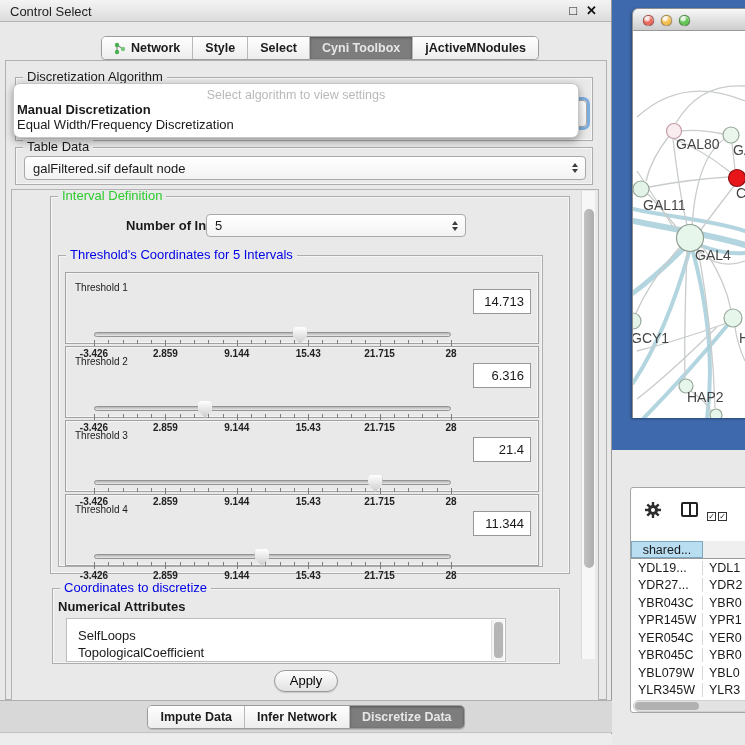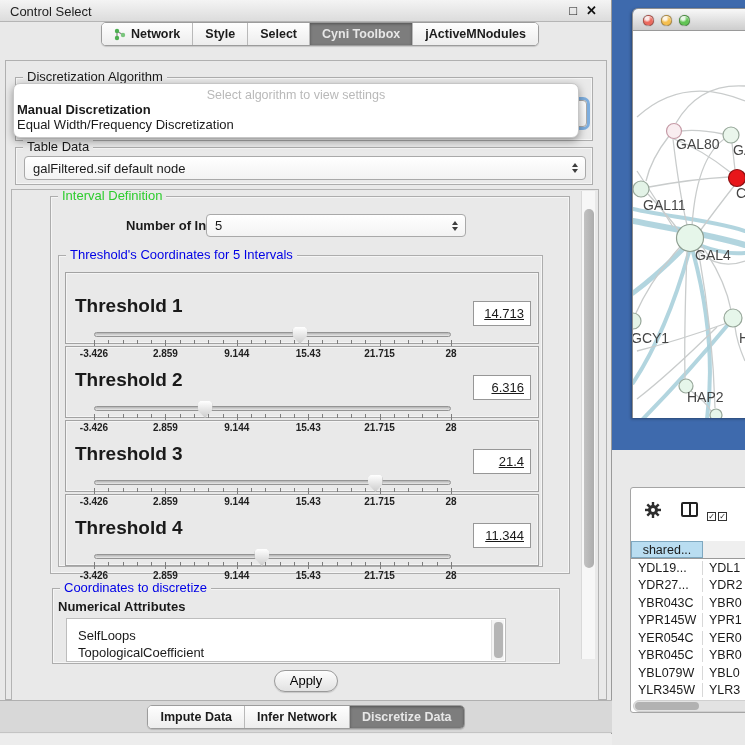--- a/index.html
+++ b/index.html
@@ -13,21 +13,21 @@
   
   .control-panel{position:absolute;left:0;top:0;width:612px;height:745px;background:#e9e9e9;
                  border-right:1px solid #9a9a9a;}
   .cp-titlebar{position:absolute;left:0;top:0;width:100%;height:22px;
                background:linear-gradient(#f4f4f4,#dcdcdc);border-bottom:1px solid #b5b5b5;}
   .cp-title{position:absolute;left:10px;top:4px;font-size:13px;color:#222;}
   .cp-float{position:absolute;right:34px;top:3px;font-size:13px;color:#111;}
   .cp-close{position:absolute;right:14px;top:3px;font-size:13px;font-weight:bold;color:#111;}
 
   .cp-tabbar{position:absolute;left:0;top:22px;width:100%;height:38px;display:flex;
-             justify-content:center;align-items:flex-start;padding-left:29px;}
+             justify-content:center;align-items:flex-end;padding-left:29px;}
   .seg{display:inline-flex;border:1px solid #9c9c9c;border-radius:5px;overflow:hidden;
        background:#fdfdfd;box-shadow:0 1px 1px rgba(0,0,0,.15);}
   .seg-tab{padding:4px 12px;font-size:12.5px;font-weight:bold;color:#1c1c1c;
            background:linear-gradient(#fefefe,#ededed);border-left:1px solid #b9b9b9;
            display:flex;align-items:center;gap:5px;white-space:nowrap;}
   .seg-tab:first-child{border-left:none;}
   .seg-tab.sel{background:#7d7d7d;color:#e7e7e7;box-shadow:inset 0 1px 3px rgba(0,0,0,.35);}
 
   .cp-content{position:absolute;left:5px;top:60px;width:602px;height:640px;
               background:#e9e9e9;border:1px solid #b0b0b0;}
@@ -64,35 +64,35 @@
            border-left:1px solid #d9d9d9;}
   .vthumb{position:absolute;left:2px;top:18px;width:10px;height:359px;background:linear-gradient(90deg,#c2c2c2,#adadad);
           border-radius:5px;}
 
   
   .noi-label{position:absolute;font-size:13px;font-weight:bold;}
 
   
   .th-box{position:absolute;left:6px;width:474px;height:72px;border:1px solid #a2a2a2;
           box-shadow:0 0 0 1px rgba(255,255,255,.5) inset;}
-  .th-label{position:absolute;left:9px;top:22px;font-size:19px;font-weight:bold;}
+  .th-label{position:absolute;left:9px;top:9px;font-size:10px;font-weight:normal;}
   .slider-zone{position:absolute;left:28px;top:31px;width:357px;margin-top:28px;}
   .track{position:relative;height:5px;border:1px solid #949494;border-radius:3px;
          background:linear-gradient(#b3b3b3,#e9e9e9);}
   .thumb{position:absolute;top:-6px;width:15px;height:17px;transform:translateX(-50%);
          background:linear-gradient(#ffffff,#cbcbcb);
          clip-path:polygon(18% 0,82% 0,100% 16%,100% 52%,50% 100%,0 52%,0 16%);
          filter:drop-shadow(0 0 1px #7d7d7d);}
   .ticks{position:relative;height:8px;margin-top:3px;}
   .tick{position:absolute;top:0;width:1px;height:4px;background:#7c7c7c;}
   .tick.major{height:7px;}
   .tick-labels{position:relative;height:12px;}
   .tick-lab{position:absolute;top:0;transform:translateX(-50%);font-size:10px;font-weight:bold;color:#222;white-space:nowrap;}
-  .th-value{position:absolute;right:7px;top:28px;width:58px;height:25px;background:#fff;
-            border:1px solid #979797;font-size:13px;text-align:right;padding:4px 6px 4px 0;text-decoration:underline;}
+  .th-value{position:absolute;right:7px;top:16px;width:58px;height:25px;background:#fff;
+            border:1px solid #979797;font-size:13px;text-align:right;padding:4px 6px 4px 0;}
 
   
   .num-attr{position:absolute;font-size:13px;font-weight:bold;}
   .attr-list{position:absolute;background:#fff;border:1px solid #bdbdbd;overflow:hidden;}
   .attr-item{font-size:13px;line-height:17px;padding-left:11px;white-space:nowrap;}
   .attr-scroll{position:absolute;right:1px;top:1px;width:13px;height:calc(100% - 2px);background:#f4f4f4;border-left:1px solid #e0e0e0;}
   .attr-thumb{position:absolute;left:2px;top:2px;width:9px;height:36px;background:#b5b5b5;border-radius:4px;}
 
   
   .apply-row{position:absolute;left:0;top:600px;width:100%;height:40px;display:flex;justify-content:center;align-items:center;}

